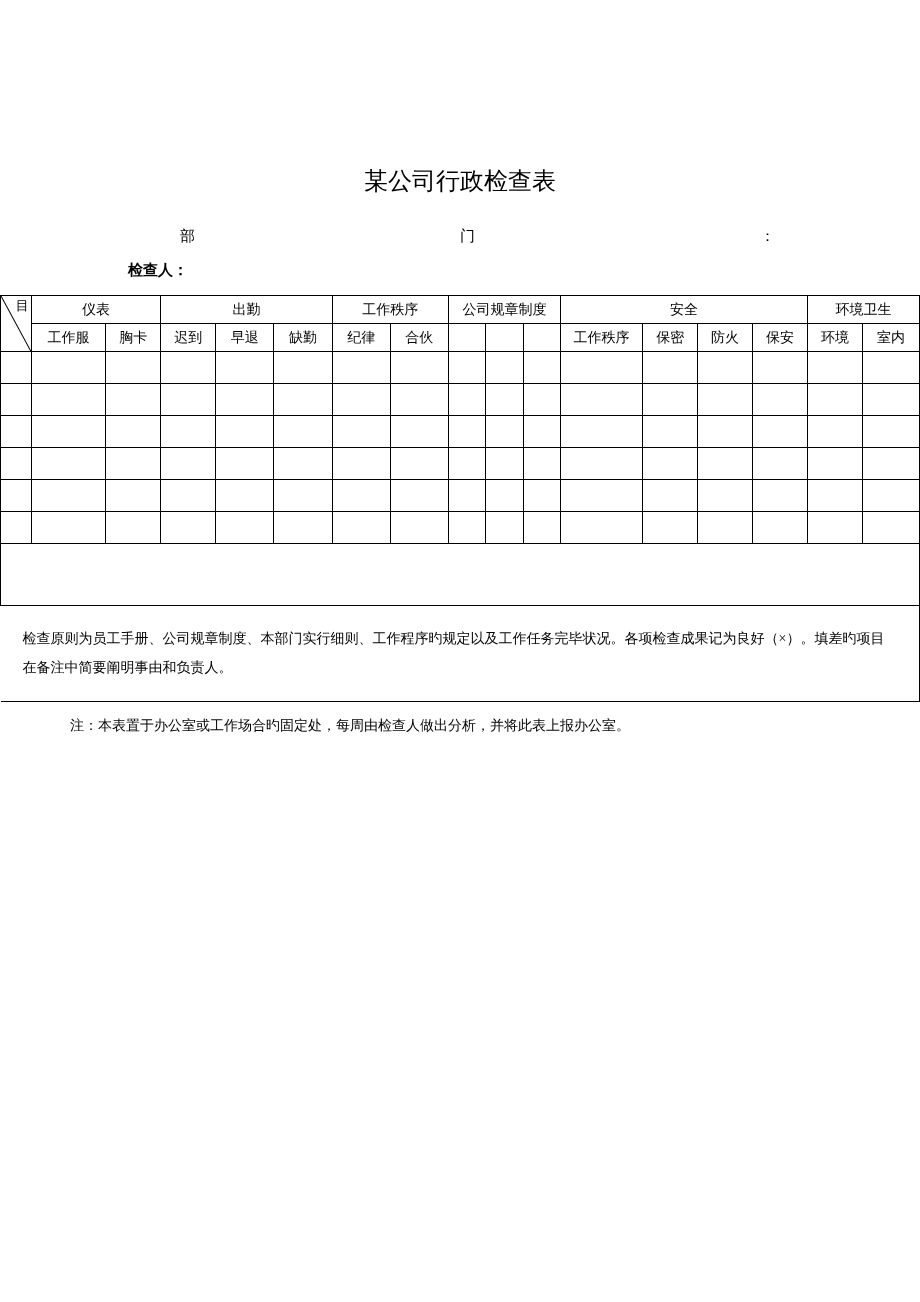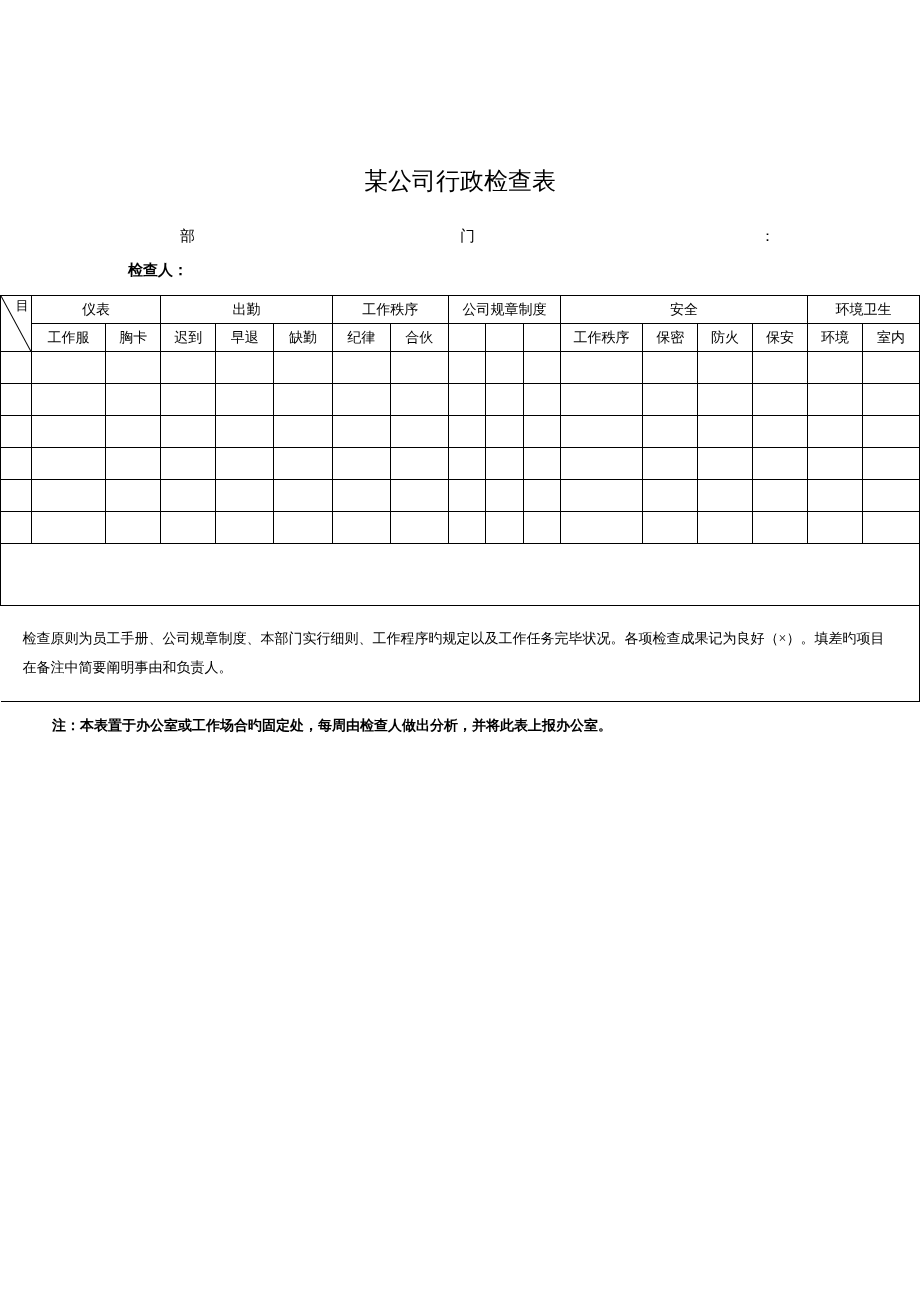--- a/index.html
+++ b/index.html
@@ -56,23 +56,22 @@
     .merged-area td:first-child { border-left: 1px solid #000; }
     .instruction-row td {
       text-align: left;
       padding: 18px 22px;
       line-height: 2.1;
       font-size: 14px;
       border-left: none;
     }
     .footer-note {
       margin-top: 15px;
-      margin-left: 52px;
-      font-size: 14px;
-      font-weight: bold;
+      margin-left: 70px;
+      font-size: 14px;
     }
     .diag-cell {
       position: relative;
       overflow: hidden;
     }
     .diag-cell svg {
       position: absolute;
       left: 0; top: 0;
       width: 100%; height: 100%;
     }

